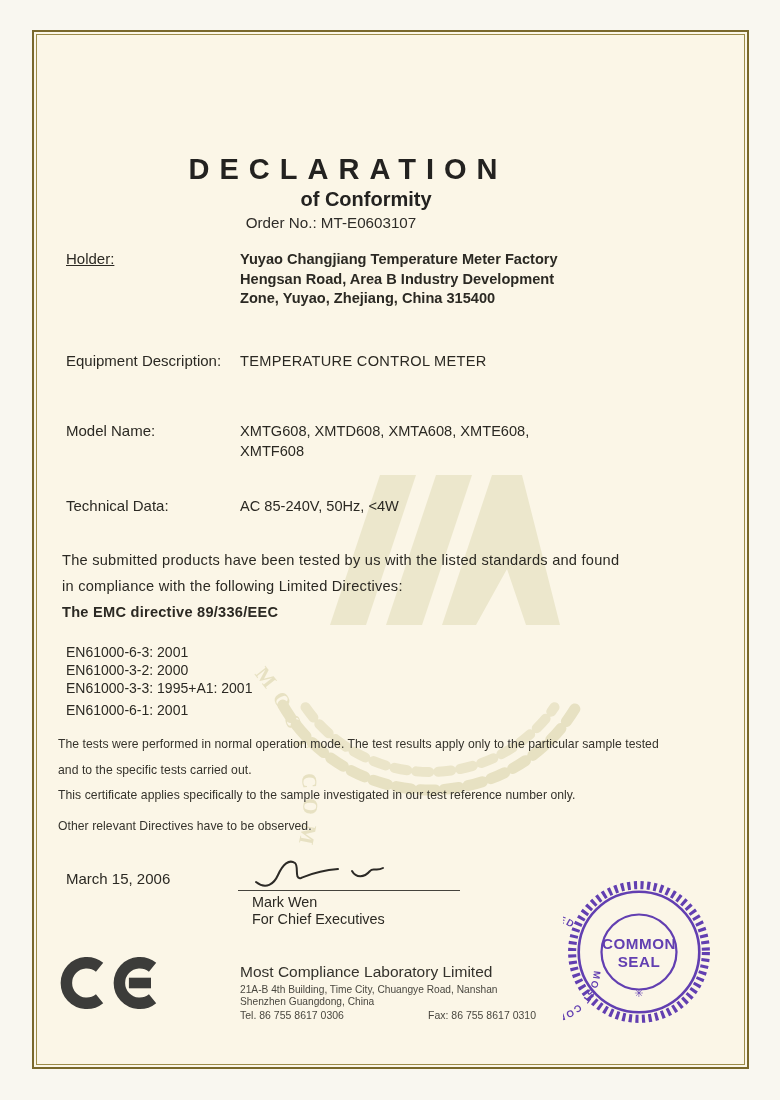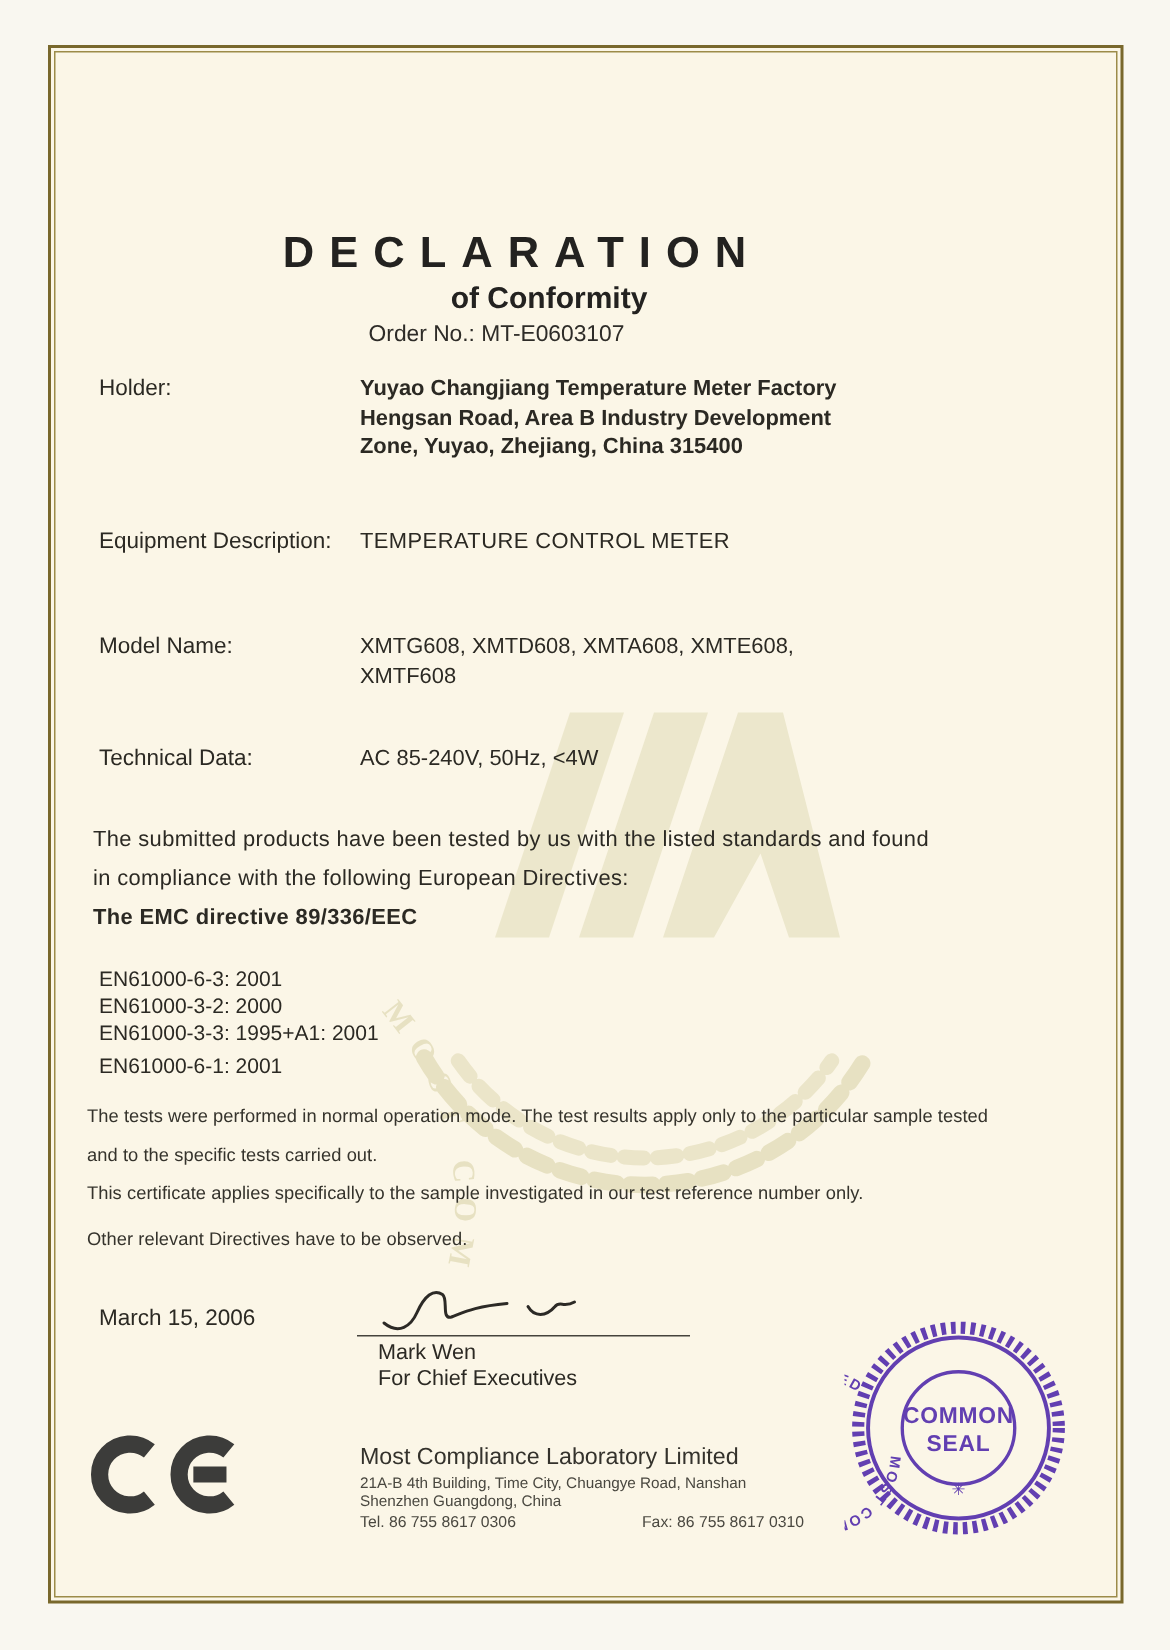--- a/index.html
+++ b/index.html
@@ -29,21 +29,21 @@
     font-size:29px; font-weight:bold; letter-spacing:10px; color:#232220; z-index:2;}
   .t-sub{ position:absolute; left:0; top:188px; width:716px; padding-left:16px; text-align:center;
     font-size:20px; font-weight:bold; color:#232220; z-index:2;}
   .t-order{ position:absolute; left:0; top:214px; width:646px; padding-left:16px; text-align:center;
     font-size:15.2px; color:#2e2c28; z-index:2;}
 
   
   .lbl{ position:absolute; left:66px; font-size:15px; z-index:2; white-space:nowrap;}
   .val{ position:absolute; left:240px; font-size:14.6px; line-height:19.5px; z-index:2; white-space:nowrap;}
   .val.bold{ font-weight:bold; }
-  .lbl-holder{ top:250px; } .val-holder{ top:250px; }
+  .lbl-holder{ top:250px;text-decoration:underline; } .val-holder{ top:250px; }
   .lbl-equip{ top:352px; }  .val-equip{ top:352px; letter-spacing:0.3px;}
   .lbl-model{ top:422px; }  .val-model{ top:422px; }
   .lbl-tech{ top:497px; }   .val-tech{ top:497px; }
 
   
   .c-line{ position:absolute; left:62px; font-size:14.6px; letter-spacing:0.25px; z-index:2; white-space:nowrap;}
   .c-1{ top:552px; } .c-2{ top:578px; }
   .c-dir{ top:604px; font-weight:bold; }
   .std{ position:absolute; left:66px; font-size:14px; z-index:2; white-space:nowrap;}
   .std-0{ top:644px; } .std-1{ top:662px; } .std-2{ top:680px; } .std-3{ top:682px;margin-top:20px; }
@@ -112,21 +112,21 @@
   <div class="lbl lbl-model">Model Name:</div>
   <div class="val val-model">
     <div>XMTG608, XMTD608, XMTA608, XMTE608,</div>
     <div>XMTF608</div>
   </div>
 
   <div class="lbl lbl-tech">Technical Data:</div>
   <div class="val val-tech">AC 85-240V, 50Hz, &lt;4W</div>
 
   <div class="c-line c-1">The submitted products have been tested by us with the listed standards and found</div>
-  <div class="c-line c-2">in compliance with the following European Directives:</div>
+  <div class="c-line c-2">in compliance with the following Limited Directives:</div>
   <div class="c-line c-dir">The EMC directive 89/336/EEC</div>
 
   <div class="std std-0">EN61000-6-3: 2001</div>
   <div class="std std-1">EN61000-3-2: 2000</div>
   <div class="std std-2">EN61000-3-3: 1995+A1: 2001</div>
   <div class="std std-3">EN61000-6-1: 2001</div>
 
   <div class="fp fp-0">The tests were performed in normal operation mode. The test results apply only to the particular sample tested</div>
   <div class="fp fp-1">and to the specific tests carried out.</div>
   <div class="fp fp-2">This certificate applies specifically to the sample investigated in our test reference number only.</div>

